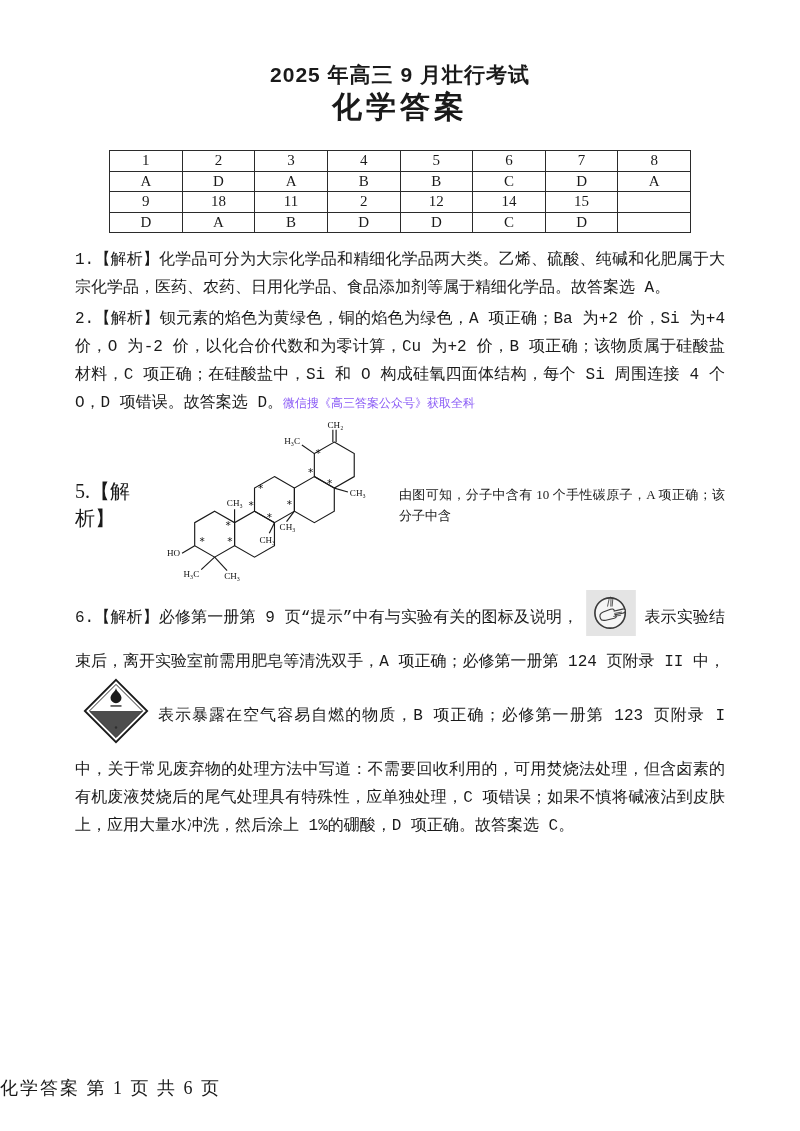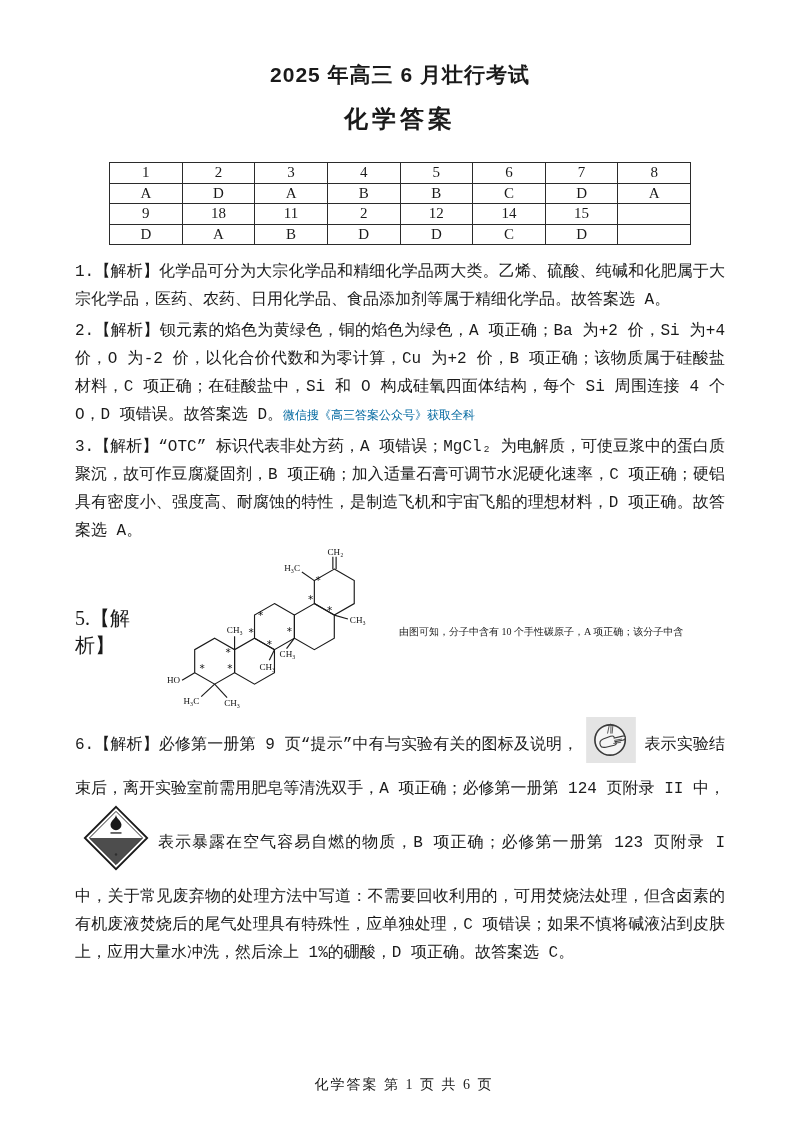--- a/index.html
+++ b/index.html
@@ -7,52 +7,52 @@
     width:800px;height:1131px;background:#ffffff;color:#1a1a1a;
     font-family:"Liberation Serif","DejaVu Serif",serif;
     position:relative;overflow:hidden;
   }
   .page{padding:62px 75px 0 75px;}
   .title{
     font-family:"Liberation Sans","DejaVu Sans",sans-serif;
     font-weight:bold;text-align:center;margin:0;
   }
   .title-main{font-size:21px;line-height:26px;letter-spacing:1px;}
-  .title-sub{font-size:24px;line-height:38px;margin-top:12px;letter-spacing:4px;}
+  .title-sub{font-size:30px;line-height:38px;letter-spacing:4px;}
   table.answers{
     border-collapse:collapse;margin:24px auto 0 auto;table-layout:fixed;width:582px;
   }
   table.answers td{
     border:1px solid #2b2b2b;height:19.5px;text-align:center;vertical-align:middle;
     font-size:15px;padding:0;
   }
   .body-text{
     font-size:16px;line-height:28px;text-align:justify;margin:0 0 3px 0;font-family:Liberation Mono, monospace;
   }
   .p-first{margin-top:13px;}
-  .watermark{color:#0369a1;font-size:12px;letter-spacing:0;}
+  .watermark{color:#8b5cf6;font-size:12px;letter-spacing:0;}
   .q5row{display:flex;align-items:center;margin:2px 0 0 0;}
   .q5label{flex:none;width:80px;font-size:20px;}
   .q5svg{flex:none;width:242px;}
-  .q5side{flex:1;font-size:10px;line-height:21px;text-align:justify;padding-left:2px;}
+  .q5side{flex:1;font-size:13px;line-height:21px;text-align:justify;padding-left:2px;}
   .inline-icon{display:inline-block;vertical-align:middle;margin:2px 8px;}
   .struct-label{font-size:9.5px;fill:#111;font-family:"Liberation Serif","DejaVu Serif",serif;}
   .struct-star{font-size:11px;fill:#111;font-family:"DejaVu Sans",sans-serif;}
   .bond{stroke:#1a1a1a;stroke-width:1.2;fill:none;}
   .footer{
-    position:absolute;left:8px;right:0;top:1076px;text-align:center;
-    font-size:14px;letter-spacing:2px;
+    position:absolute;left:0;right:0;top:1076px;text-align:left;
+    font-size:18px;letter-spacing:2px;
   }
 </style>
 </head>
 <body>
 
 <div class="page">
 
-  <h1 class="title title-main">2025 年高三 6 月壮行考试</h1>
+  <h1 class="title title-main">2025 年高三 9 月壮行考试</h1>
   <h2 class="title title-sub">化学答案</h2>
 
   <table class="answers">
     <tbody>
       <tr>
         <td>1</td>
         <td>2</td>
         <td>3</td>
         <td>4</td>
         <td>5</td>
@@ -90,21 +90,20 @@
         <td>D</td>
         <td></td>
       </tr>
     </tbody>
   </table>
 
   <p class="body-text p-first">1.【解析】化学品可分为大宗化学品和精细化学品两大类。乙烯、硫酸、纯碱和化肥属于大宗化学品，医药、农药、日用化学品、食品添加剂等属于精细化学品。故答案选 A。</p>
 
   <p class="body-text"><span>2.【解析】钡元素的焰色为黄绿色，铜的焰色为绿色，A 项正确；Ba 为+2 价，Si 为+4 价，O 为-2 价，以化合价代数和为零计算，Cu 为+2 价，B 项正确；该物质属于硅酸盐材料，C 项正确；在硅酸盐中，Si 和 O 构成硅氧四面体结构，每个 Si 周围连接 4 个 O，D 项错误。故答案选 D。</span><span class="watermark">微信搜《高三答案公众号》获取全科</span></p>
 
-  <p class="body-text">3.【解析】“OTC” 标识代表非处方药，A 项错误；MgCl₂ 为电解质，可使豆浆中的蛋白质聚沉，故可作豆腐凝固剂，B 项正确；加入适量石膏可调节水泥硬化速率，C 项正确；硬铝具有密度小、强度高、耐腐蚀的特性，是制造飞机和宇宙飞船的理想材料，D 项正确。故答案选 A。</p>
 
 
   <div class="q5row">
     <div class="q5label">5.【解析】</div>
     <div class="q5svg">
       <svg width="242" height="163" viewBox="0 0 252 170">
 
         <path class="bond" d="M62,94 L82.8,106 L82.8,130 L62,142 L41.2,130 L41.2,106 Z"></path>
         <path class="bond" d="M103.6,94 L124.4,106 L124.4,130 L103.6,142 L82.8,130 L82.8,106 Z"></path>
         <path class="bond" d="M124.4,58 L145.2,70 L145.2,94 L124.4,106 L103.6,94 L103.6,70 Z"></path>

